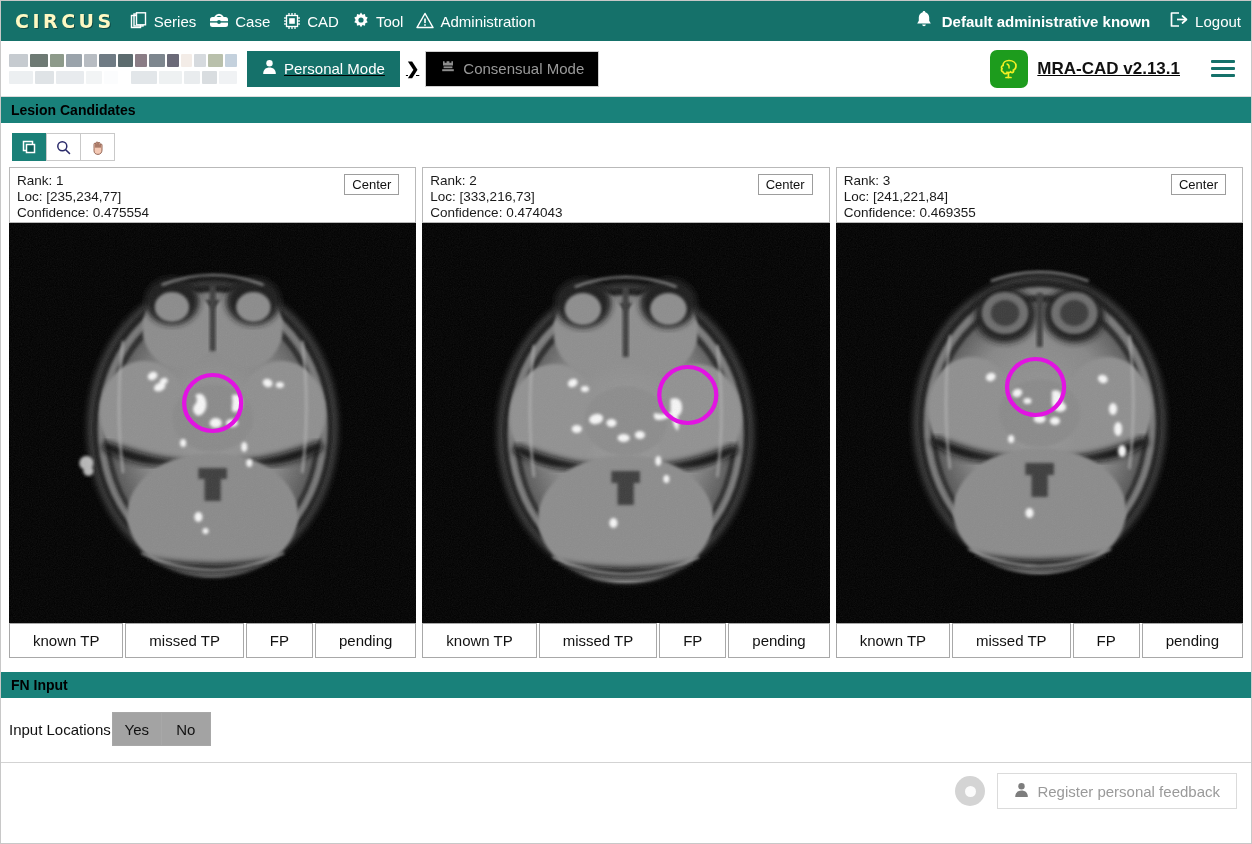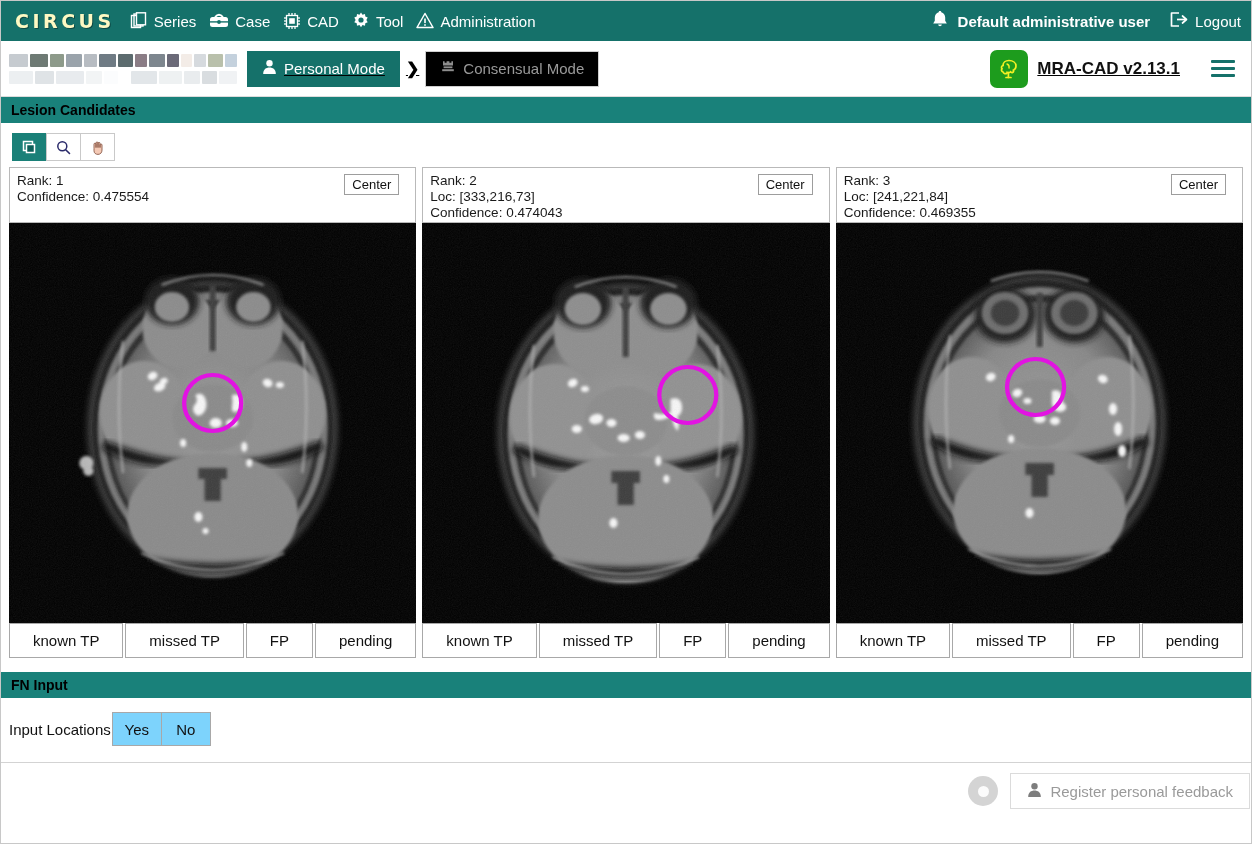--- a/index.html
+++ b/index.html
@@ -201,38 +201,38 @@
 
   
   .fnblock { margin-top: 14px; }
   .fnrow {
     display: flex; align-items: center;
     padding: 14px 0 16px 8px;
   }
   .fnlabel { font-size: 15px; color: #111111; margin-right: 2px; }
   .ynbtn {
     border: 1px solid #a8a8a8;
-    background: #7dd3fc;
+    background: #a3a3a3;
     color: #111111;
     font-size: 15px;
     height: 34px;
     width: 50px;
     cursor: pointer;
     font-family: "Liberation Sans", sans-serif;
     margin-left: -1px;
     text-align: center;
   }
 
   .divider { height: 1px; background: #d3d3d3; }
 
   
   .footer {
     height: 56px;
     display: flex; align-items: center; justify-content: flex-end;
-    padding-right: 1px;
+    padding-right: 14px;
     gap: 12px;
     background: #ffffff;
   }
   .spinner {
     width: 30px; height: 30px;
     border-radius: 50%;
     background: #d4d4d4;
     display: flex; align-items: center; justify-content: center;
   }
   .spinner i { width: 11px; height: 11px; border-radius: 50%; background: #fbfbfb; display:block; }
@@ -328,21 +328,21 @@
 
     <div class="spacer"></div>
 
     <div class="userblock">
       <span class="ico">
         <svg width="20" height="21" viewBox="0 0 20 21">
           <path fill="#fff" d="M10 2c-.8 0-1.3.6-1.3 1.2C6.3 3.8 4.8 5.9 4.8 8.4v3.3L3.2 14.4h13.6l-1.6-2.7V8.4c0-2.5-1.5-4.6-3.9-5.2C11.3 2.6 10.8 2 10 2z"></path>
           <path fill="#fff" d="M8.2 15.6c.1 1 .9 1.7 1.8 1.7s1.7-.7 1.8-1.7z"></path>
           </svg>
       </span>
-      <span>Default administrative user</span>
+      <span>Default administrative known</span>
     </div>
 
     <div class="logout">
       <span class="ico">
         <svg width="21" height="19" viewBox="0 0 21 19">
           <path d="M11 3 H3.5 V16 H11" fill="none" stroke="#fff" stroke-width="1.7" stroke-linejoin="round"></path>
           <line x1="9" y1="9.5" x2="17.5" y2="9.5" stroke="#fff" stroke-width="1.7"></line>
           <path d="M14.5 6 L18.5 9.5 L14.5 13" fill="none" stroke="#fff" stroke-width="1.7" stroke-linejoin="round" stroke-linecap="round"></path>
           </svg>
       </span>
@@ -450,20 +450,21 @@
                  c0 2.6-1.6 4.4-4 4.4 -2.4 0-4-1.4-4-3.6 V9.5z" fill="#f4c9b5" stroke="#8a5a48" stroke-width="0.9" stroke-linejoin="round"></path>
         </svg>
     </button>
   </div>
 
   <div class="cards">
 
     <div class="card">
       <div class="cardhdr">
         <div class="line">Rank: 1</div>
+        <div class="line">Loc: [235,234,77]</div>
         <div class="line">Confidence: 0.475554</div>
         <button class="centerbtn">Center</button>
       </div>
       <div class="imgwrap">
         <svg viewBox="0 0 400 400" preserveAspectRatio="none">
           <defs>
             <radialGradient id="br1" cx="50%" cy="48%" r="52%">
               <stop offset="0%" stop-color="#9a9a9a"></stop>
                 <stop offset="68%" stop-color="#868686"></stop>
               <stop offset="100%" stop-color="#555555"></stop>

